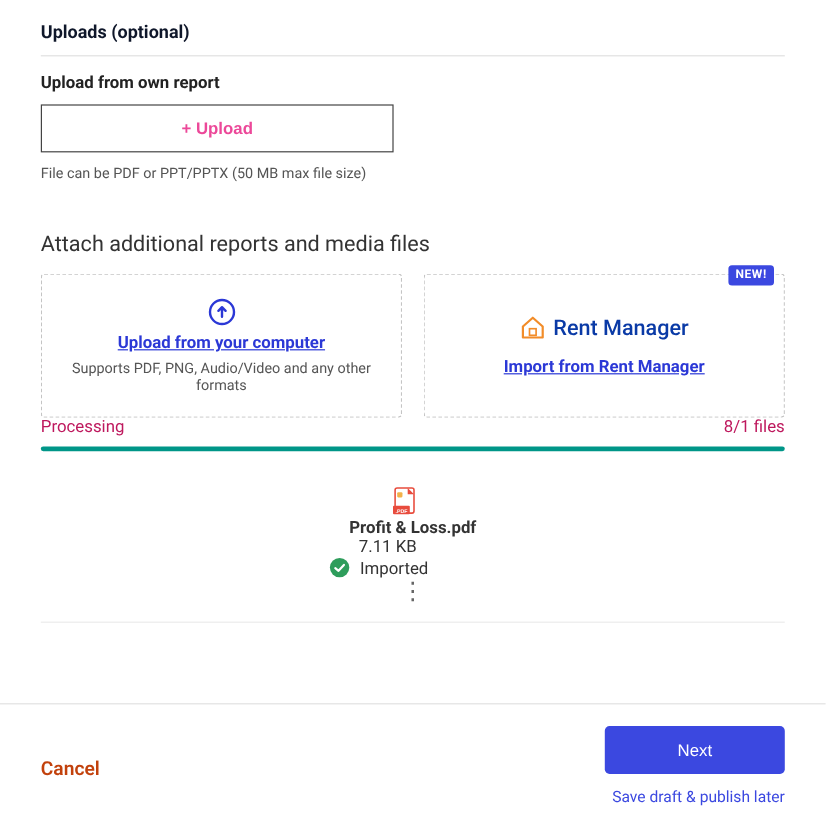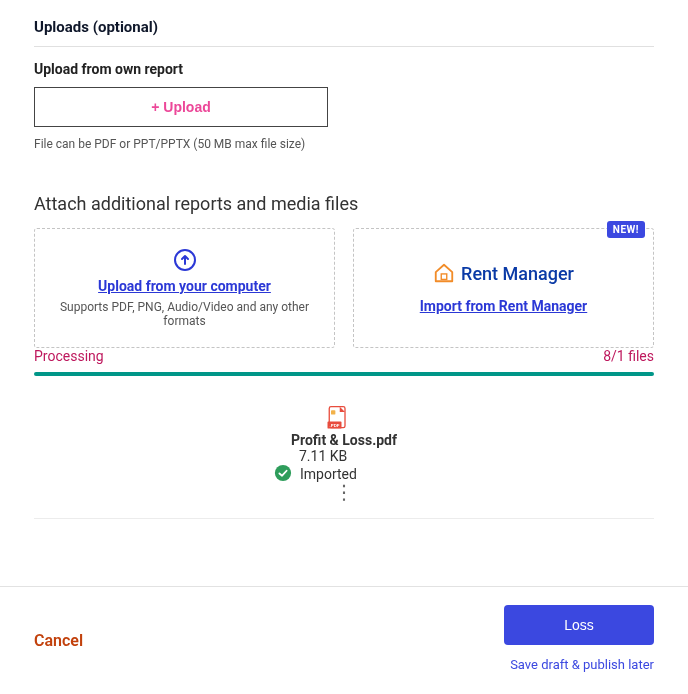--- a/index.html
+++ b/index.html
@@ -274,16 +274,16 @@
       <span>Imported</span>
     </span>
     <span class="kebab">⋮</span>
   </div>
 
 </div>
 
 <div class="footer">
   <span class="cancel">Cancel</span>
   <div class="footer-right">
-    <button class="next-btn">Loss</button>
+    <button class="next-btn">Next</button>
     <span class="save-link">Save draft &amp; publish later</span>
   </div>
 </div>
 
 </body></html>

